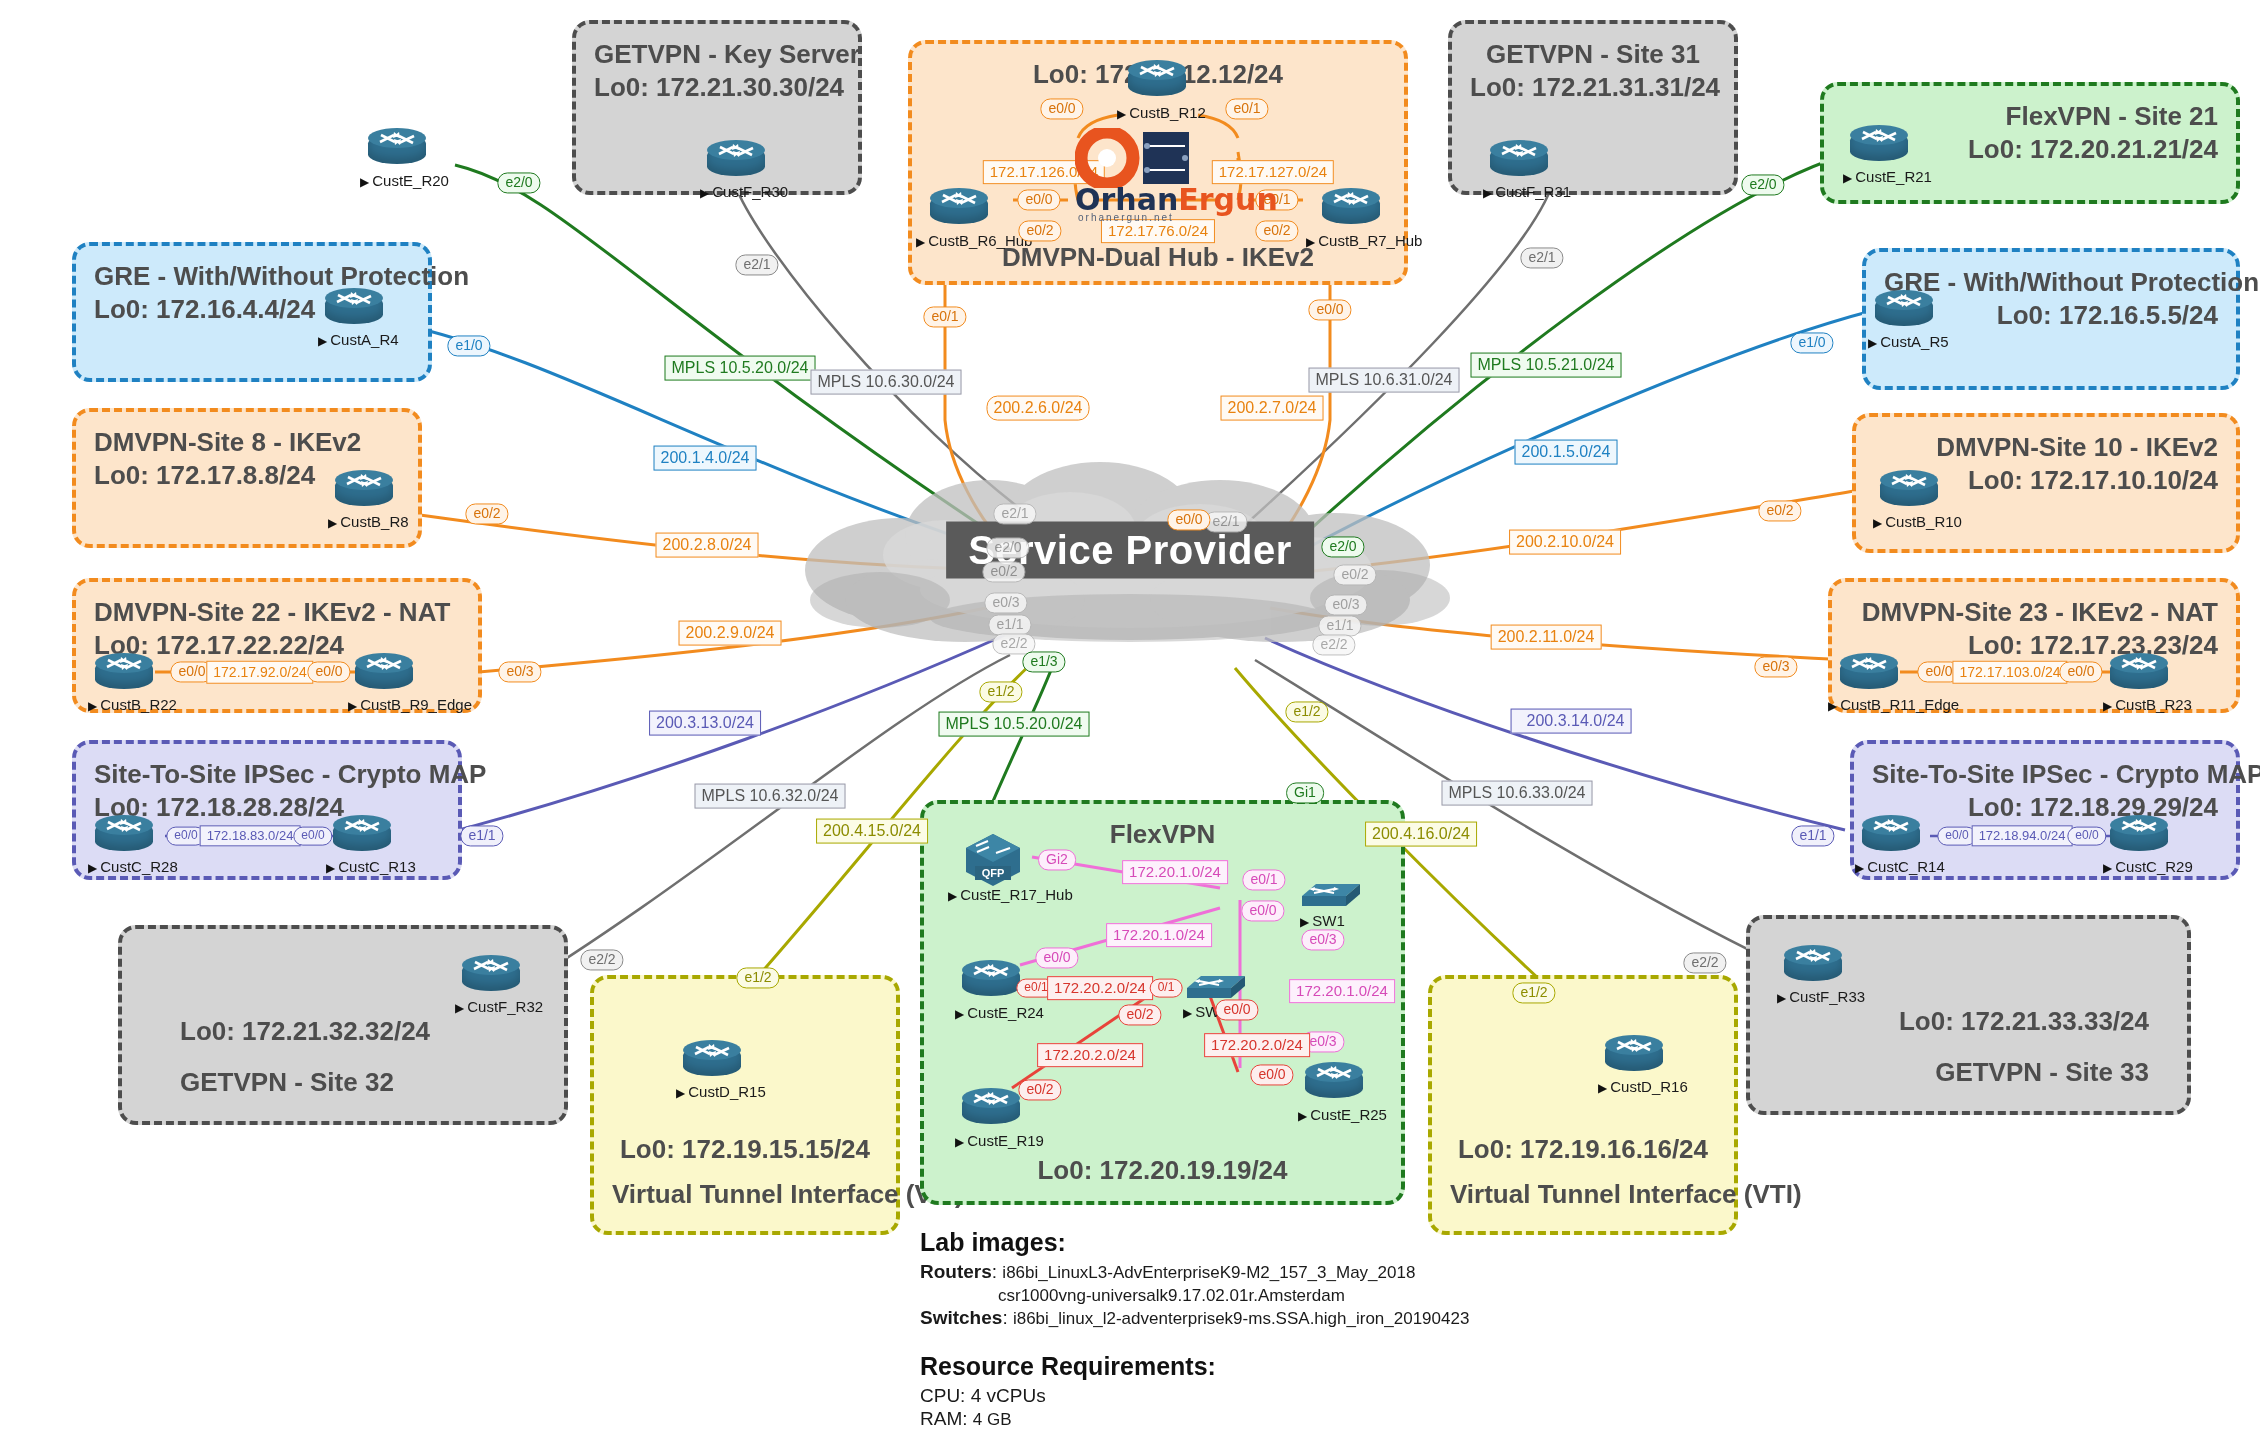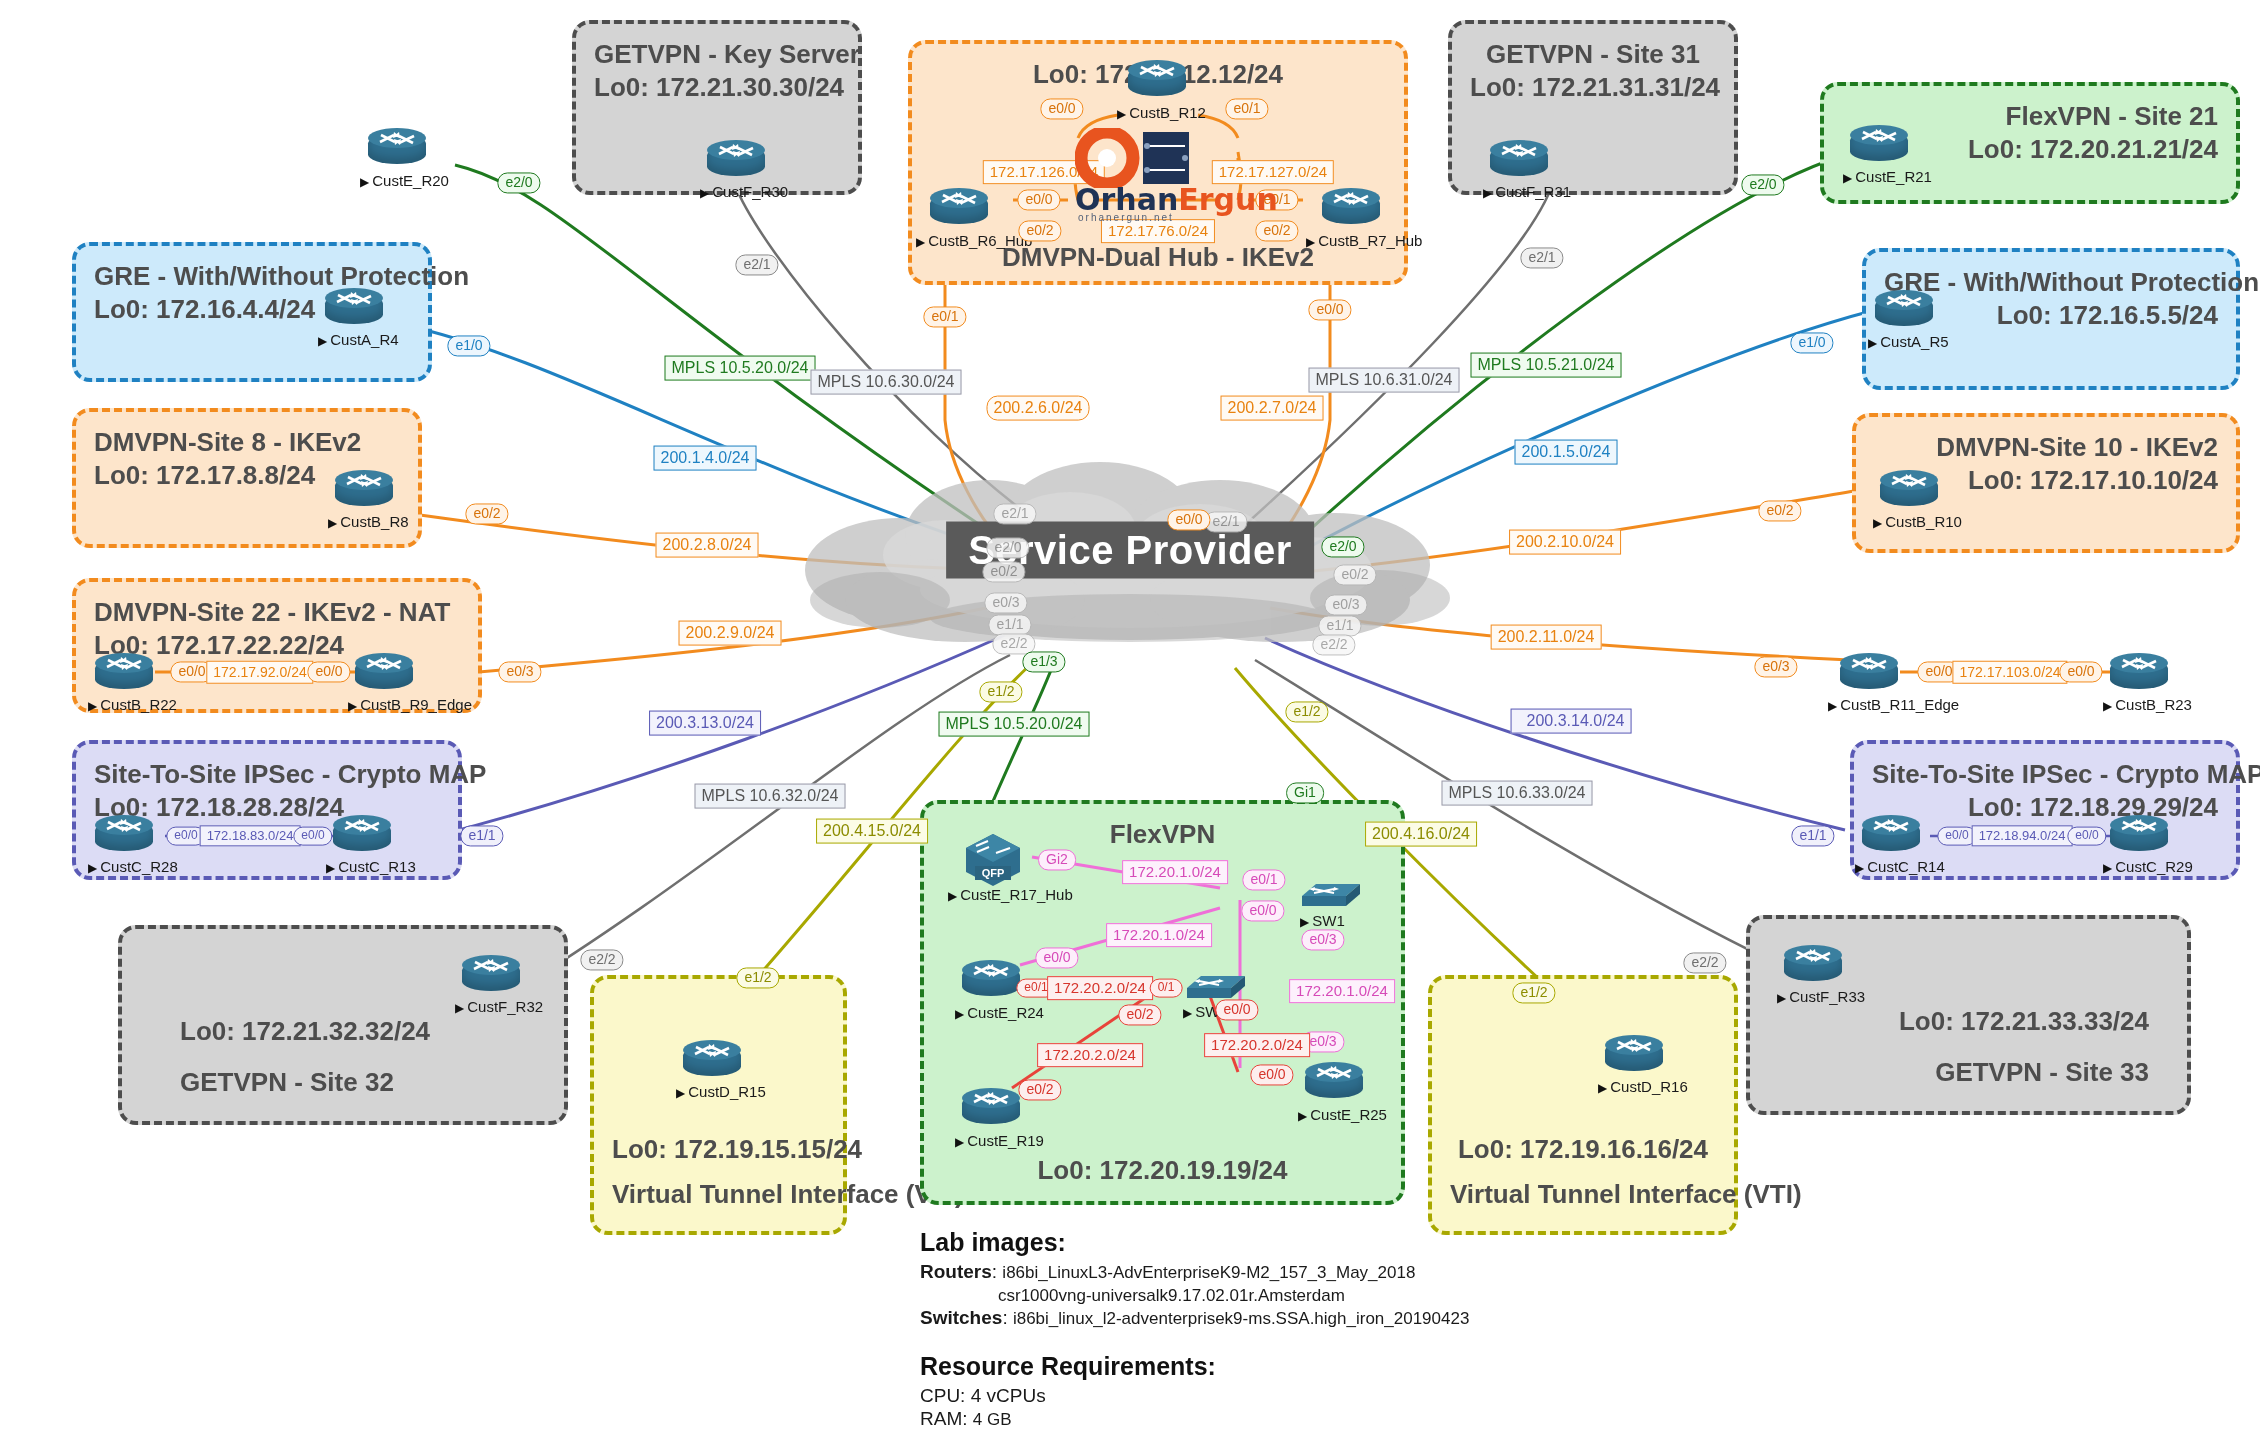--- a/index.html
+++ b/index.html
@@ -694,20 +694,24 @@
             <polygon points="32,17 27,13 33,11"></polygon>
             <polygon points="27,17 32,13 26,11"></polygon>
             <polygon points="31,4 26,8 32,10"></polygon>
           </g>
         </svg>
     </div>
   </div>
   <div class="devlabel" style="left:1873px; top:513px;"><span class="tri">▶</span><span>CustB_R10</span></div>
   <div class="pill p-orange" style="left:1780px; top:511px;">e0/2</div>
 
+  <div class="zone z-orange" style="left:1828px; top:578px; width:412px; height:135px;">
+    <div class="ztitle ta-r">DMVPN-Site 23 - IKEv2 - NAT</div>
+    <div class="zsub ta-r">Lo0: 172.17.23.23/24</div>
+  </div>
   <svg style="position:absolute;left:1840px;top:650px;width:390px;height:40px">
       <line x1="60" y1="22" x2="285" y2="22" stroke="#f28b1e" stroke-width="3"></line>
     </svg>
   <div class="dev" style="left:1840px; top:653px;">
     <div class="router-ic">
       <div class="body"></div>
         <div class="top"></div>
       <svg class="arrows" viewBox="0 0 58 22">
           <g stroke="#fff" stroke-width="2.6" fill="none">
             <path d="M12,14 L26,7"></path>
@@ -825,21 +829,21 @@
             <polygon points="32,17 27,13 33,11"></polygon>
             <polygon points="27,17 32,13 26,11"></polygon>
             <polygon points="31,4 26,8 32,10"></polygon>
           </g>
         </svg>
     </div>
   </div>
   <div class="devlabel" style="left:455px; top:998px;"><span class="tri">▶</span><span>CustF_R32</span></div>
   <div class="pill p-gray" style="left:602px; top:960px;">e2/2</div>
 
-  <div class="zone z-yellow" style="left:590px; top:975px; width:257px; height:260px;">
+  <div class="zone z-yellow" style="left:590px; top:975px; width:310px; height:260px;">
     <div class="zsub ta-c" style="margin-top:140px;">Lo0: 172.19.15.15/24</div>
     <div class="ztitle ta-c" style="margin-top:12px;">Virtual Tunnel Interface (VTI)</div>
   </div>
   <div class="dev" style="left:683px; top:1040px;">
     <div class="router-ic">
       <div class="body"></div>
         <div class="top"></div>
       <svg class="arrows" viewBox="0 0 58 22">
           <g stroke="#fff" stroke-width="2.6" fill="none">
             <path d="M12,14 L26,7"></path>

